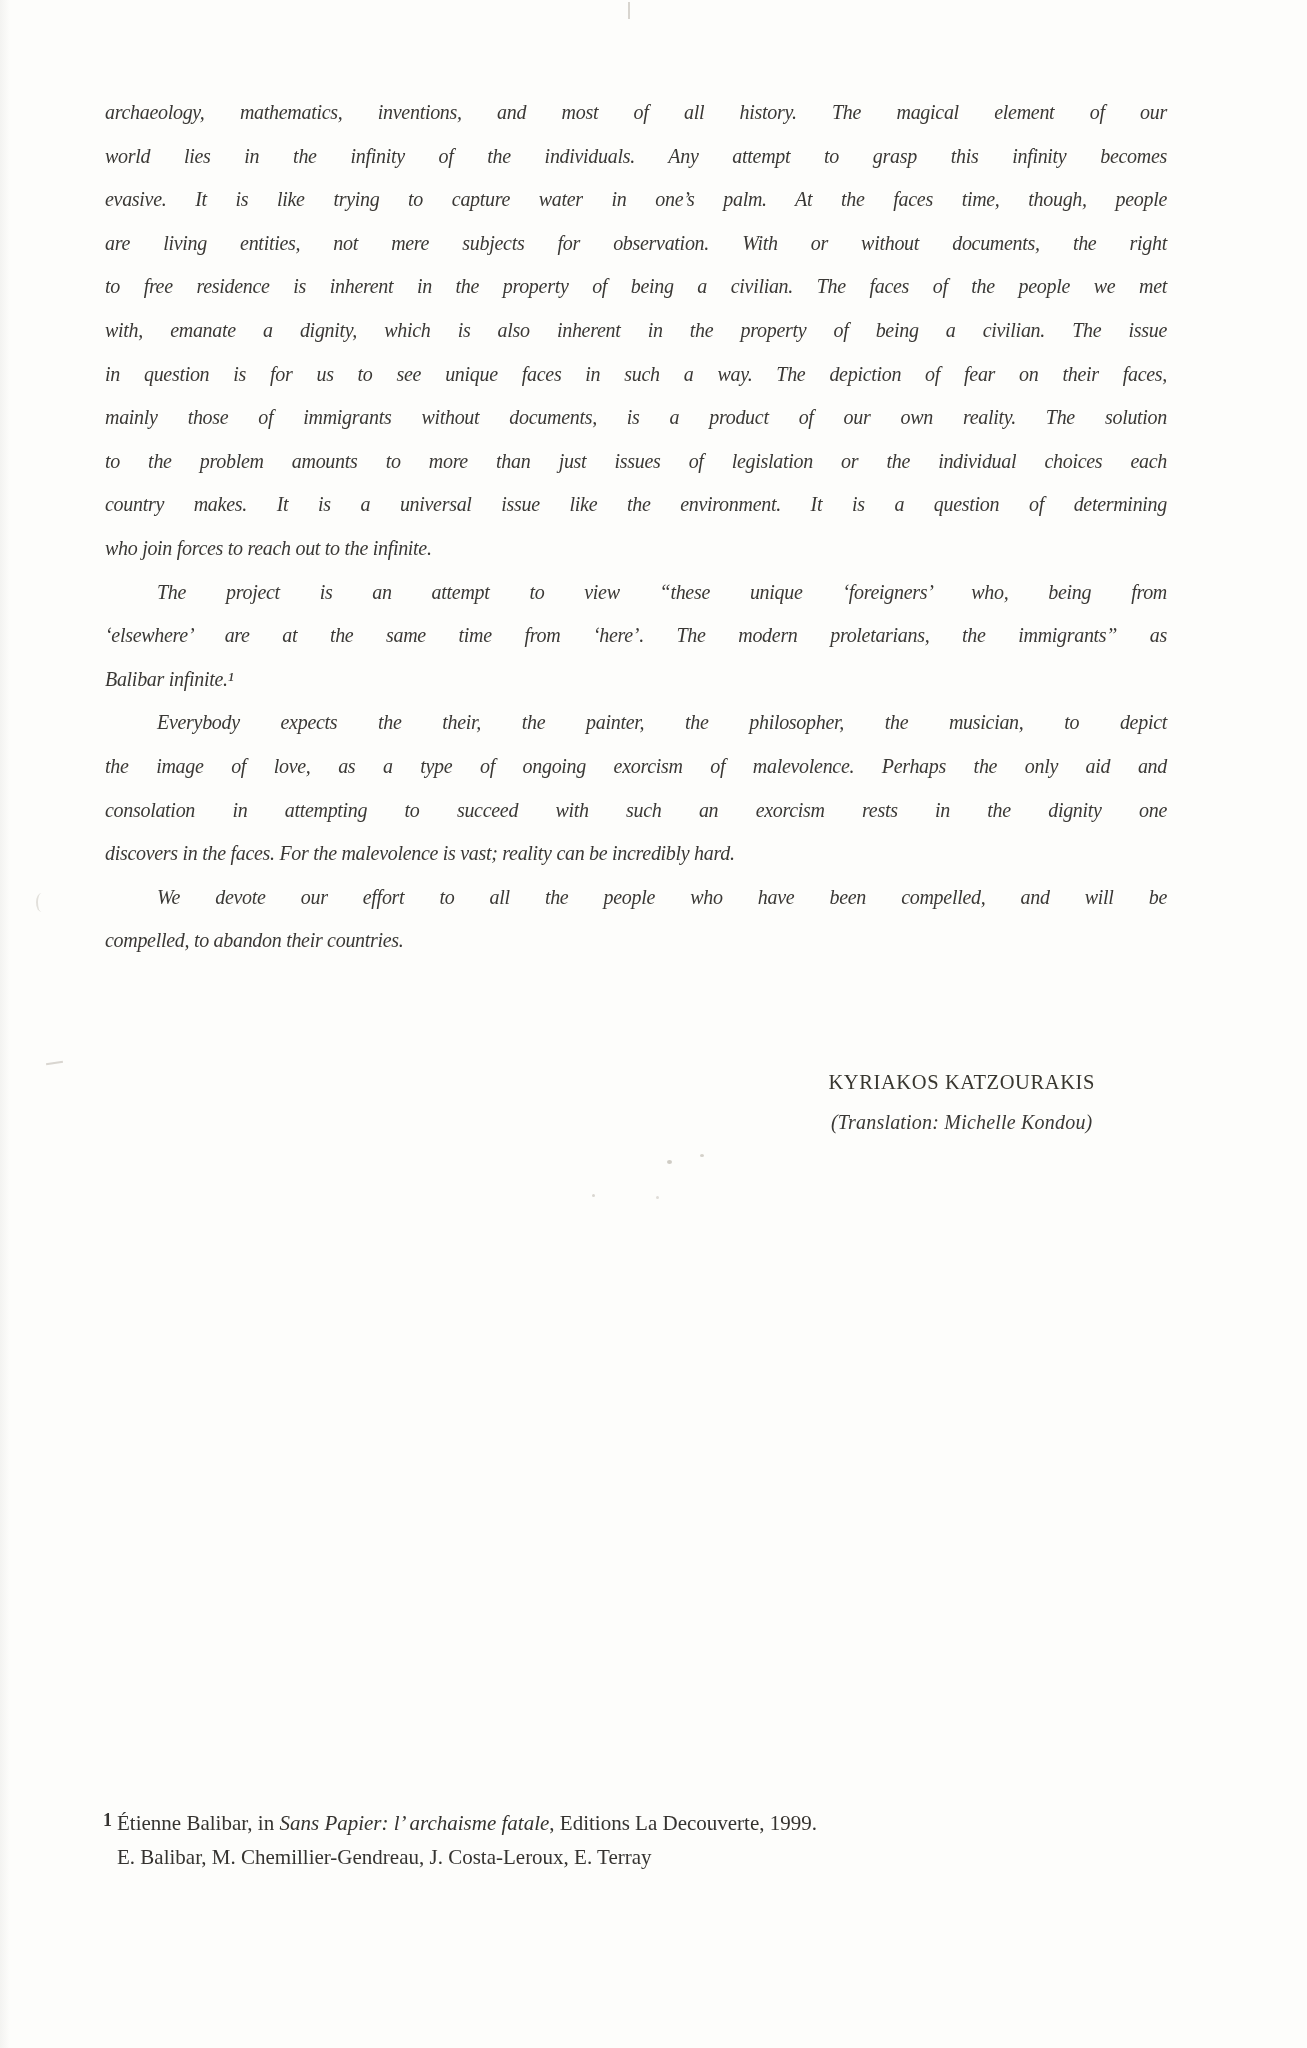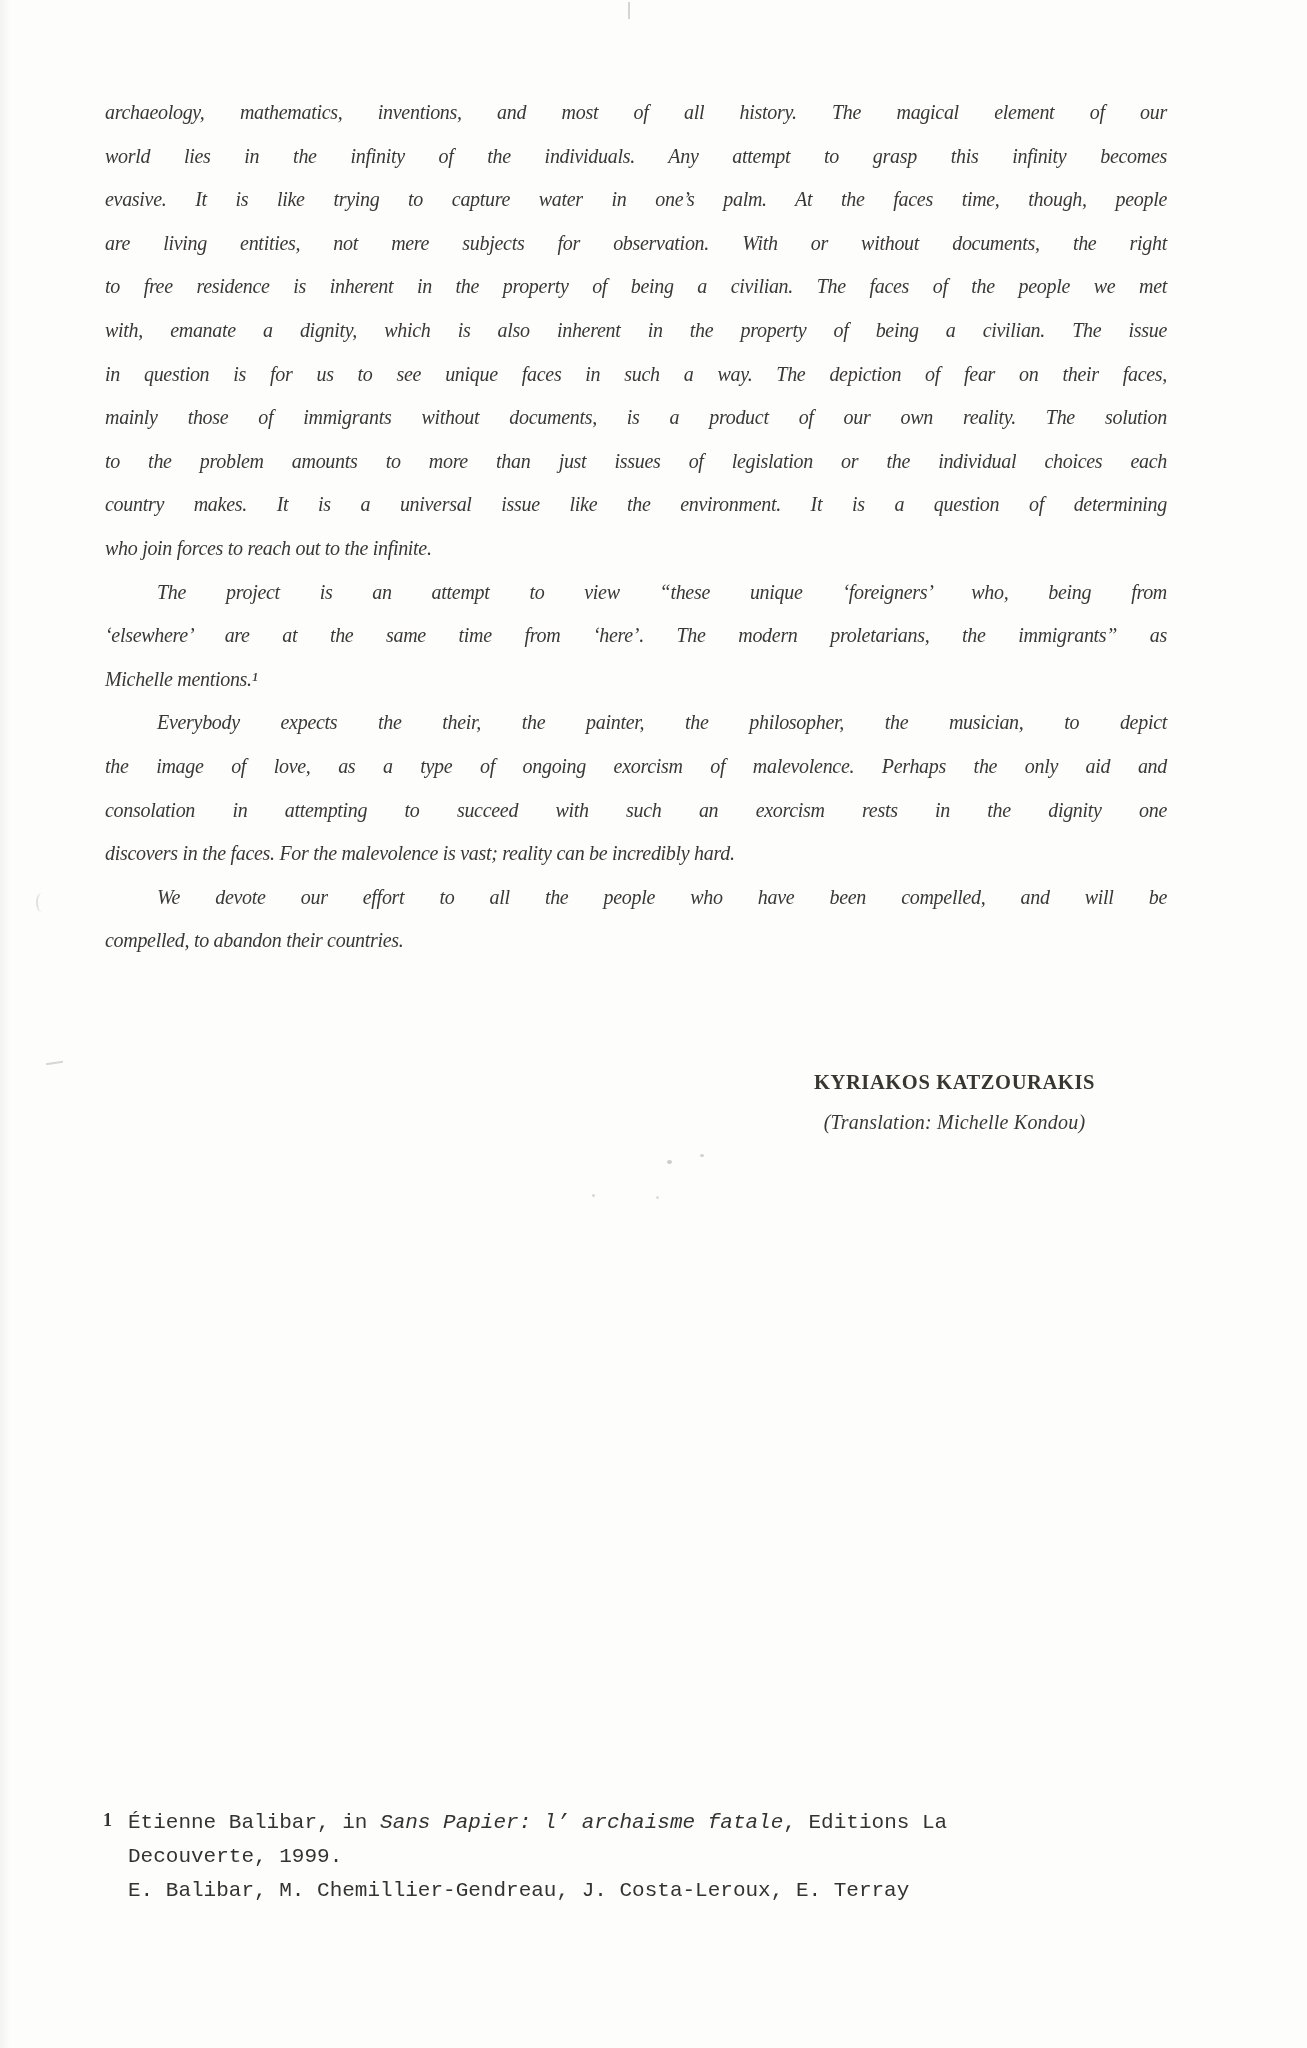--- a/index.html
+++ b/index.html
@@ -52,21 +52,20 @@
     top: 1062px;
     right: 212px;
     text-align: right;
   }
   .signature .author {
     font-style: normal;
     font-size: 20.5px;
     line-height: 40px;
     letter-spacing: 0.6px;
     color: #38362f;
-    font-weight: bold;
   }
   .signature .translation {
     font-style: italic;
     font-size: 20px;
     line-height: 40px;
     letter-spacing: 0.2px;
     text-align: center;
   }
 
   
@@ -81,21 +80,21 @@
     color: #353330;
   }
   .fn-marker {
     position: absolute;
     left: 0;
     top: -3px;
     font-weight: bold;
     font-size: 18px;
     font-style: normal;
   }
-  .fn-lines { margin-left: 25px; font-family: Liberation Mono, monospace; }
+  .fn-lines { margin-left: 14px; }
   .fn-lines .it { font-style: italic; }
   .fn-lines .rm { font-style: normal; }
 
   
   .artifact { position: absolute; pointer-events: none; }
   .a-topline {
     left: 628px; top: 2px; width: 1.5px; height: 17px;
     background: #d8d5cf;
   }
   .a-paren {
@@ -131,21 +130,21 @@
         <div class="line">with, emanate a dignity, which is also inherent in the property of being a civilian. The issue</div>
         <div class="line">in question is for us to see unique faces in such a way. The depiction of fear on their faces,</div>
         <div class="line">mainly those of immigrants without documents, is a product of our own reality. The solution</div>
         <div class="line">to the problem amounts to more than just issues of legislation or the individual choices each</div>
         <div class="line">country makes. It is a universal issue like the environment. It is a question of determining</div>
         <div class="line last">who join forces to reach out to the infinite.</div>
       </div>
       <div class="paragraph">
         <div class="line indent">The project is an attempt to view “these unique ‘foreigners’ who, being from</div>
         <div class="line">‘elsewhere’ are at the same time from ‘here’. The modern proletarians, the immigrants” as</div>
-        <div class="line last">Michelle mentions.¹</div>
+        <div class="line last">Balibar infinite.¹</div>
       </div>
       <div class="paragraph">
         <div class="line indent">Everybody expects the their, the painter, the philosopher, the musician, to depict</div>
         <div class="line">the image of love, as a type of ongoing exorcism of malevolence. Perhaps the only aid and</div>
         <div class="line">consolation in attempting to succeed with such an exorcism rests in the dignity one</div>
         <div class="line last">discovers in the faces. For the malevolence is vast; reality can be incredibly hard.</div>
       </div>
       <div class="paragraph">
         <div class="line indent">We devote our effort to all the people who have been compelled, and will be</div>
         <div class="line last">compelled, to abandon their countries.</div>

